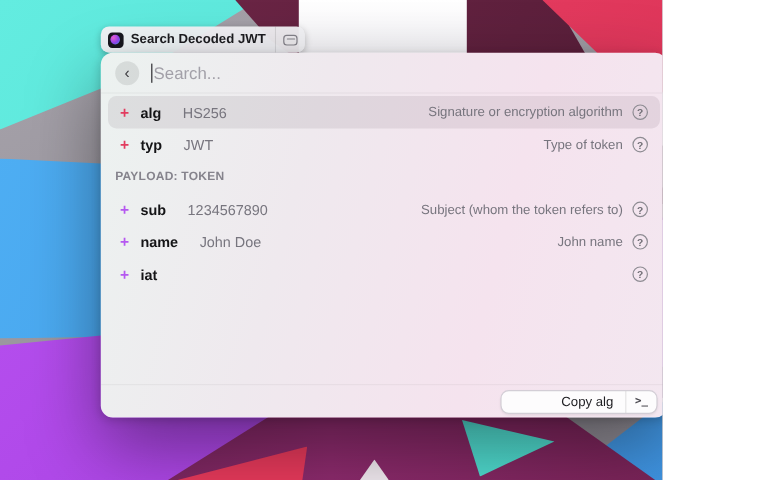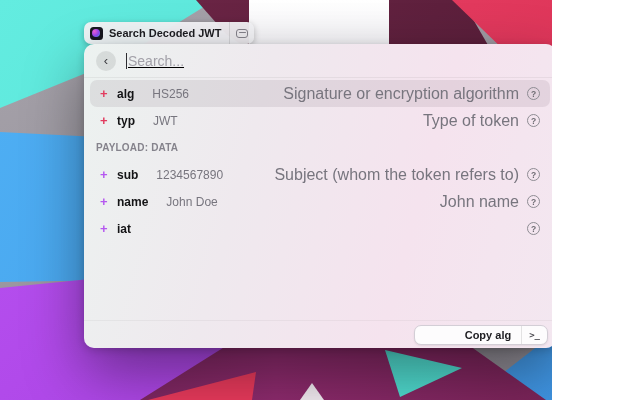--- a/index.html
+++ b/index.html
@@ -40,47 +40,47 @@
 
   
   .panel { position:absolute; left:84px; top:44px; width:472px; height:304px; border-radius:10px; overflow:hidden;
            background:linear-gradient(105deg,#ecf2f0 0%, #efe9ee 35%, #f5e3ee 68%, #f3e7f0 100%);
            box-shadow:0 25px 60px rgba(0,0,0,0.40), 0 2px 8px rgba(0,0,0,0.18); }
 
   .searchbar { height:34px; display:flex; align-items:center; padding:0 12px; border-bottom:1px solid rgba(0,0,0,0.05); }
   .back-btn { width:20px; height:20px; border-radius:50%; background:rgba(0,0,0,0.09); border:none; flex:none;
               display:flex; align-items:center; justify-content:center; font-size:13px; color:#3c3c40; line-height:1;
               font-family:"Liberation Sans",sans-serif; padding-bottom:1px; cursor:pointer; }
-  .search-wrap { position:relative; flex:1; margin-left:10px; display:flex; align-items:flex-start;text-decoration:underline; }
+  .search-wrap { position:relative; flex:1; margin-left:10px; display:flex; align-items:flex-start; }
   .caret { width:1px; height:16px; background:#2c2c30; margin-right:1px; }
   .search-input { border:none; outline:none; background:transparent; font-size:14px; color:#222; width:100%;
                   font-family:"Liberation Sans",sans-serif; }
   .search-input::placeholder { color:#a2a0a8; }
 
   .list { padding-top:2px; }
   .sect-header { height:27px; display:flex; align-items:center; padding:0 12px; font-size:10px; font-weight:600;
                  color:#85838c; letter-spacing:0.2px; }
   .row { height:27px; margin:0 6px; padding:0 10px; display:flex; align-items:center; border-radius:7px; cursor:pointer; }
   .row.selected { background:rgba(95,75,95,0.11); }
   .plus { width:13px; flex:none; font-size:13px; font-weight:700; line-height:1; text-align:left; }
   .accent-red .plus { color:#e23c5f; }
   .accent-purple .plus { color:#b558f0; }
   .key { font-size:12px; font-weight:700; color:#141416; margin-left:4px; white-space:nowrap; }
   .val { font-size:12px; color:#77757e; margin-left:18px; white-space:nowrap; }
   .spacer { flex:1; }
-  .desc { font-size:16px; color:#77757e; white-space:nowrap; }
+  .desc { font-size:11px; color:#77757e; white-space:nowrap; }
   .qicon { width:13px; height:13px; border:1px solid #8e8c93; border-radius:50%; color:#6e6c73; font-size:8.5px;
            font-weight:700; display:flex; align-items:center; justify-content:center; margin-left:8px; flex:none; }
 
   .footer { position:absolute; left:0; right:0; bottom:0; height:28px; display:flex; align-items:center;
             justify-content:flex-end; padding:0 8px; border-top:1px solid rgba(0,0,0,0.04); }
   .copy-btn { display:flex; align-items:center; height:20px; background:#fdfcfd; border:1px solid #d3ced6;
               border-radius:7px; box-shadow:0 1px 2px rgba(0,0,0,0.08); cursor:pointer; padding:0;
               font-family:"Liberation Sans",sans-serif; }
-  .copy-label { font-size:11px; font-weight:700; color:#1d1d21; padding:0 10px;margin-left:40px; }
+  .copy-label { font-size:11px; font-weight:400; color:#1d1d21; padding:0 10px;margin-left:40px; }
   .copy-div { width:1px; align-self:stretch; background:rgba(0,0,0,0.10); }
   .shortcut { font-family:"DejaVu Sans Mono",monospace; font-size:9px; font-weight:700; color:#4a484f; padding:0 7px; }
 </style>
 </head>
 <body>
 
 <div class="stage">
 
   <div class="shape teal-tl"></div>
   <div class="shape maroon-top"></div>
@@ -132,21 +132,21 @@
 
       <div class="row accent-red">
         <span class="plus">+</span>
         <span class="key">typ</span>
         <span class="val">JWT</span>
         <span class="spacer"></span>
         <span class="desc">Type of token</span>
         <span class="qicon">?</span>
       </div>
 
-      <div class="sect-header">PAYLOAD: DATA</div>
+      <div class="sect-header">PAYLOAD: TOKEN</div>
 
       <div class="row accent-purple">
         <span class="plus">+</span>
         <span class="key">sub</span>
         <span class="val">1234567890</span>
         <span class="spacer"></span>
         <span class="desc">Subject (whom the token refers to)</span>
         <span class="qicon">?</span>
       </div>
 

